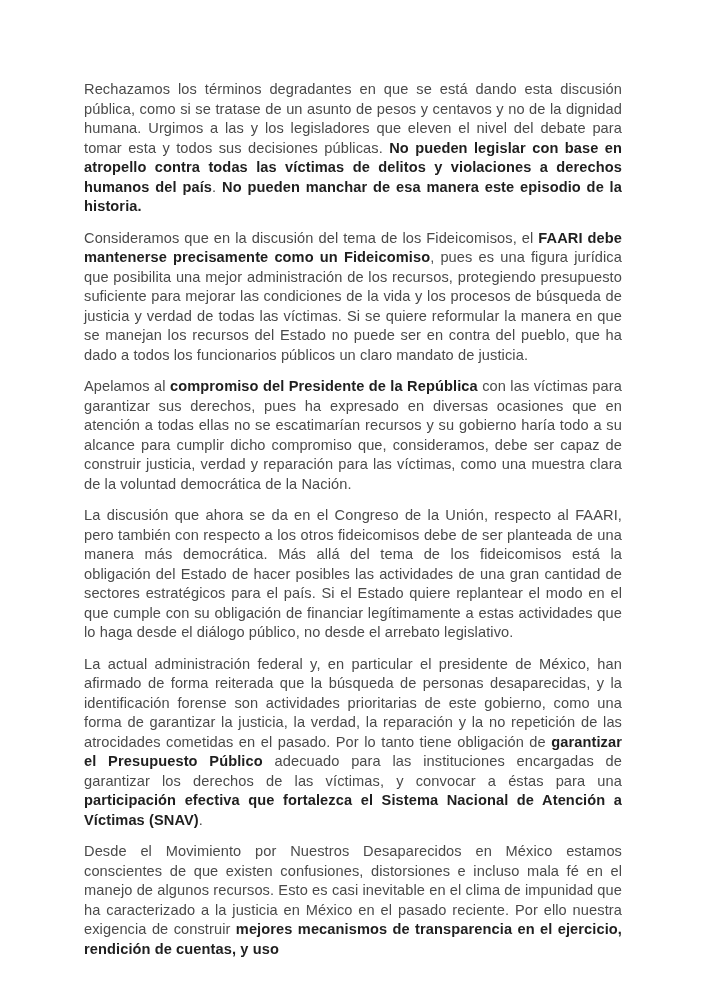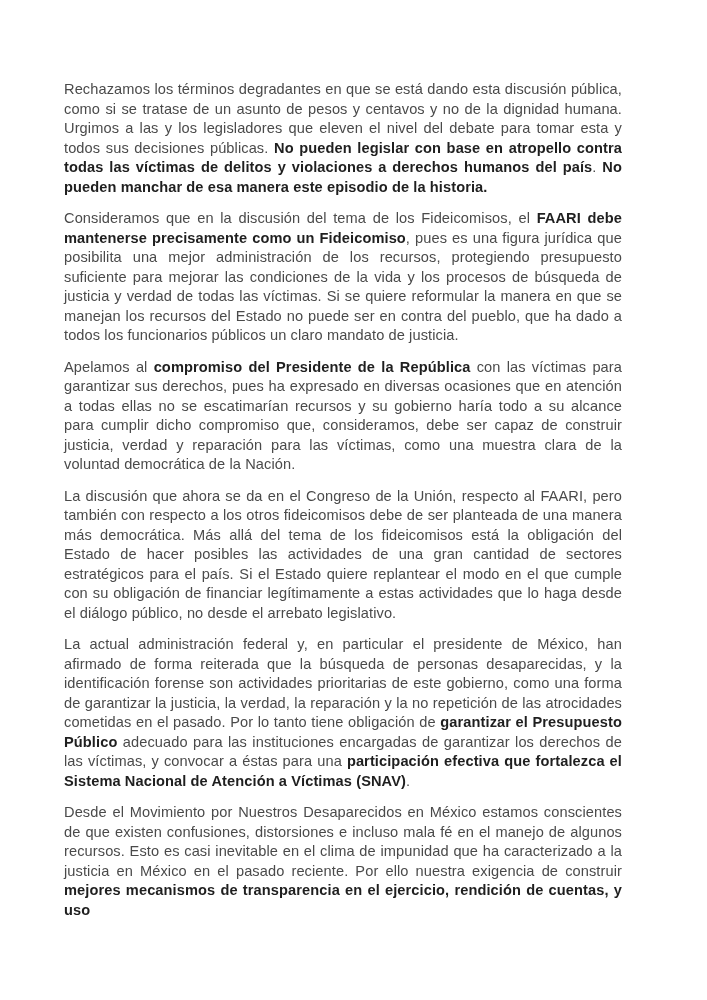--- a/index.html
+++ b/index.html
@@ -14,21 +14,21 @@
   }
   body {
     width: 707px;
     height: 1000px;
     background: var(--page-bg);
     overflow: hidden;
   }
   .page {
     width: 707px;
     height: 1000px;
-    padding: 80px 85px 0 64px;
+    padding: 80px 85px 0 84px;
     background: var(--page-bg);
   }
   .doc-text {
     width: 100%;
   }
   .para {
     margin: 0 0 12px 0;
     font-family: "Liberation Sans", sans-serif;
     font-size: 14.6px;
     line-height: 19.5px;

